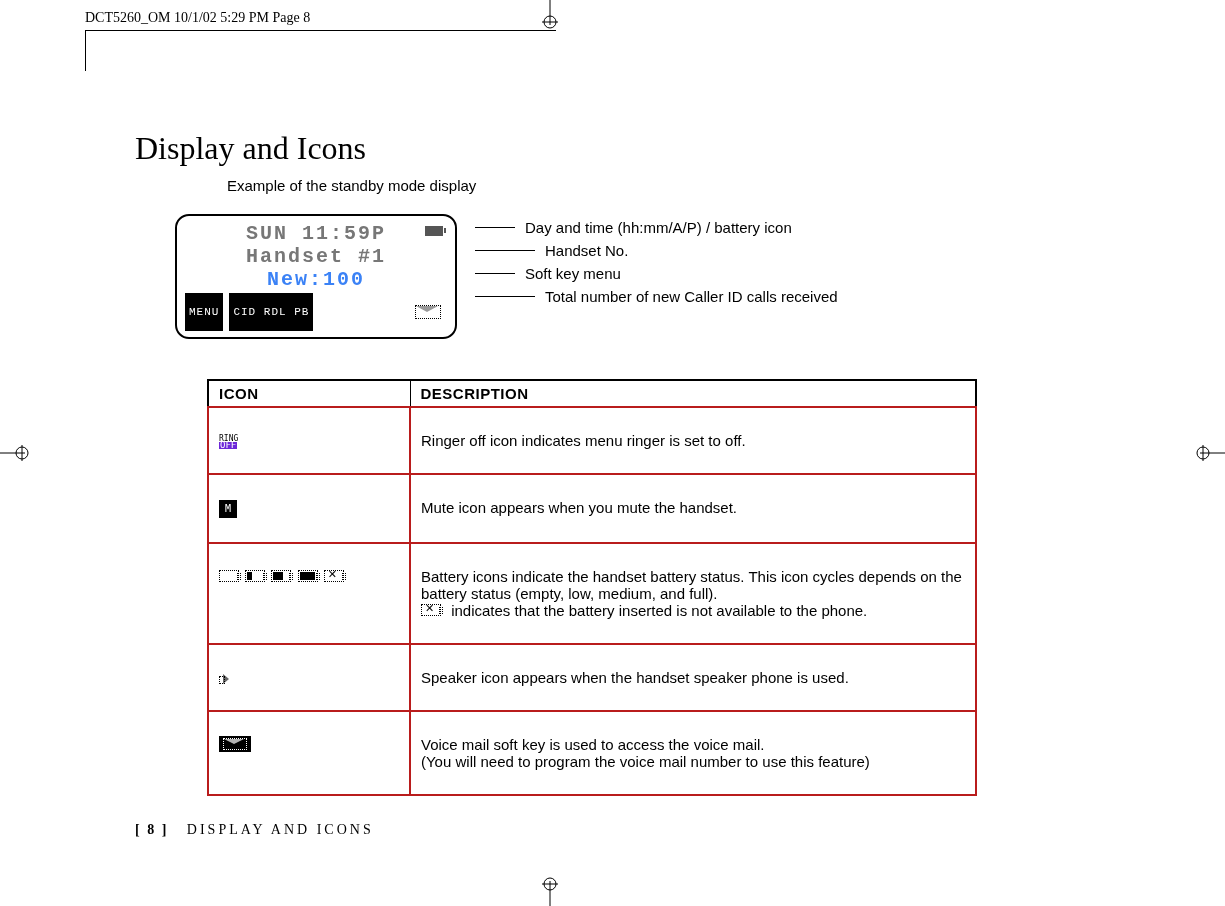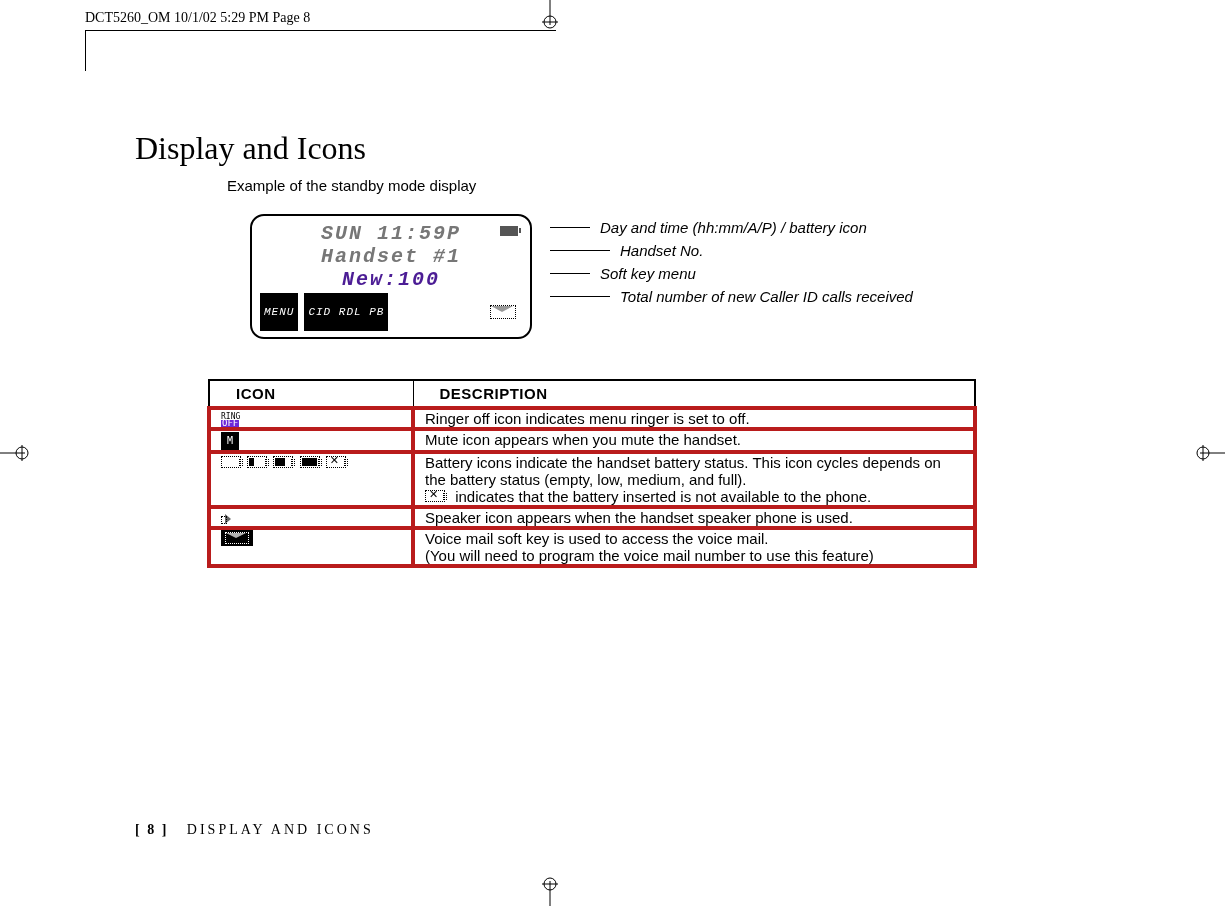--- a/index.html
+++ b/index.html
@@ -60,40 +60,39 @@
     margin-bottom: 10px;
     font-weight: normal;
   }
   .subtitle {
     font-family: 'Trebuchet MS', Arial, sans-serif;
     font-size: 15px;
     margin-left: 92px;
     margin-bottom: 20px;
   }
   .display-area {
-    margin-left: 115px;
+    margin-left: 40px;
     display: flex;
     align-items: center;
     gap: 0;
     position: relative;
     margin-bottom: 40px;
-    font-style: italic;
   }
   .lcd {
     border: 2px solid #000;
     border-radius: 14px;
     width: 270px;
     padding: 6px 4px 2px 4px;
     font-family: 'Courier New', monospace;
     text-align: center;
     position: relative;
   }
   .lcd-line1 { font-size: 20px; letter-spacing: 2px; color:#777; font-weight:bold;}
   .lcd-line2 { font-size: 20px; letter-spacing: 2px; color:#777; font-weight:bold;}
-  .lcd-line3 { font-size: 20px; letter-spacing: 2px; color:#4c1d95; font-weight:bold;}
+  .lcd-line3 { font-size: 20px; letter-spacing: 2px; color:#3b82f6; font-weight:bold;}
   .lcd-soft {
     display: flex;
     gap: 6px;
     justify-content: flex-start;
     padding: 2px 4px 4px 4px;
     align-items: center;
   }
   .soft-btn {
     background: #000;
     color: #fff;
@@ -153,28 +152,28 @@
     border-collapse: collapse;
     margin-left: 72px;
     width: 770px;
     border: 2px solid #000;
     font-family: 'Trebuchet MS', Arial, sans-serif;
     font-size: 15px;
   }
   table.icon-table th {
     text-align: left;
     border: 1px solid #000;
-    padding: 4px 26px;
+    padding: 4px 10px;
     font-weight: bold;
     letter-spacing: 0.5px;
     margin-top: 40px;
   }
   table.icon-table td {
-    border: 4px solid #b91c1c;
-    padding: 0 10px;
+    border: 2px solid #b91c1c;
+    padding: 24px 10px;
     vertical-align: top;
   }
   table.icon-table td.icon-cell {
     width: 180px;
   }
   .footer {
     position: absolute;
     left: 135px;
     top: 790px;
     font-family: Georgia, serif;

